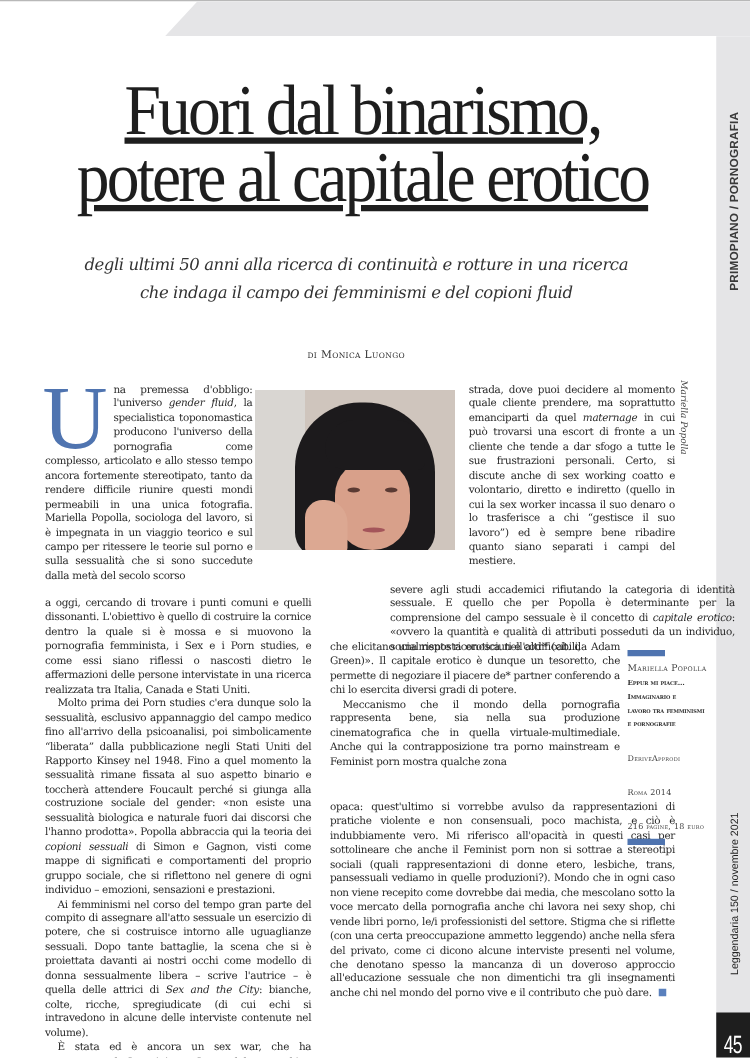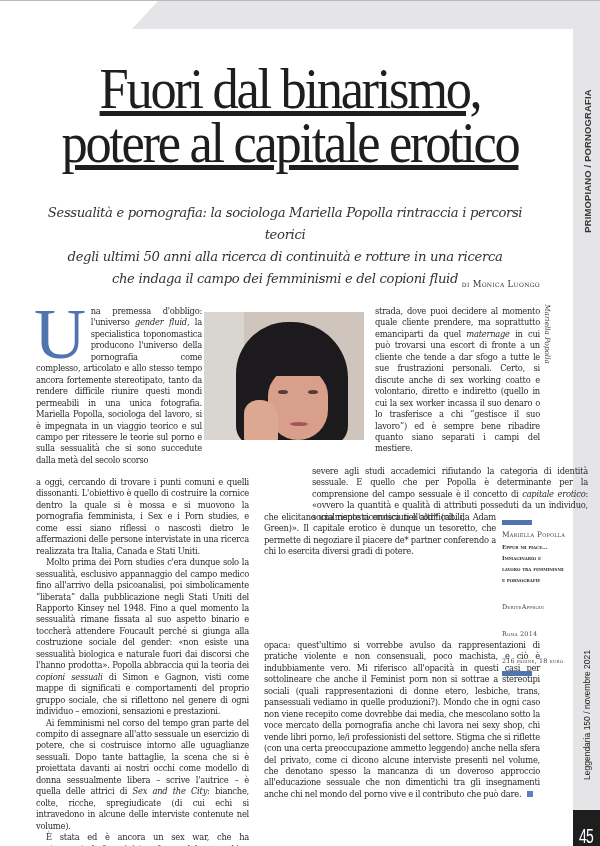--- a/index.html
+++ b/index.html
@@ -10,21 +10,21 @@
   .side-section { position:absolute; left:574px; top:66px; width:26px; height:190px; }
   .side-section span { position:absolute; left:13px; top:95px; transform:translate(-50%,-50%) rotate(-90deg); white-space:nowrap; font-family:"Liberation Sans", sans-serif; font-weight:bold; font-size:9.4px; color:#3a3a3a; letter-spacing:0.2px; }
   .side-issue { position:absolute; left:574px; top:640px; width:26px; height:150px; }
   .side-issue span { position:absolute; left:13px; top:75px; transform:translate(-50%,-50%) rotate(-90deg); white-space:nowrap; font-family:"Liberation Sans", sans-serif; font-size:8.5px; color:#222; transform-origin:center; }
   .page-num { position:absolute; left:573px; top:810px; width:27px; height:52px; background:#1e1e1e; color:#fff; font-family:"Liberation Sans", sans-serif; font-size:20px; display:flex; align-items:center; justify-content:center; letter-spacing:-1px; transform-origin:center; }
   .page-num span { display:inline-block; transform:scaleX(0.7); }
 
   .title { position:absolute; left:20px; top:62px; width:540px; text-align:center; font-family:"Liberation Serif", serif; font-size:57px; line-height:54px; color:#1e1e1e; letter-spacing:-2.5px; }
   .title div { transform:scaleX(0.92); }
   .deck { position:absolute; left:30px; top:202px; width:510px; text-align:center; font-family:"DejaVu Serif", serif; font-style:italic; font-size:13.2px; line-height:22px; color:#333; letter-spacing:-0.35px; }
-  .byline { position:absolute; left:30px; top:279px; width:510px; text-align:right; font-size:8.5px; color:#333; letter-spacing:0.3px; font-variant:small-caps; }
+  .byline { position:absolute; left:30px; top:279px; width:510px; text-align:center; font-size:8.5px; color:#333; letter-spacing:0.3px; font-variant:small-caps; }
 
   .body-text { font-family:"DejaVu Serif", serif; font-size:8.35px; line-height:11.45px; color:#2b2b2b; text-align:justify; letter-spacing:-0.25px; }
   .body-text p { margin:0; }
   .ind { text-indent:10px; }
   .col-left-top { position:absolute; left:36px; top:306px; width:166px; }
   .dropcap { float:left; font-family:"Liberation Serif", serif; font-size:72px; line-height:56px; color:#4f74b0; margin:0 5px 0 -2px; height:56px; }
   .col-left-bottom { position:absolute; left:36px; top:477px; width:213px; }
 
   .photo { position:absolute; left:204px; top:312px; width:160px; height:128px; overflow:hidden; background:#e8e2dc; }
   .photo .bg1 { position:absolute; left:0; top:0; width:40px; height:128px; background:#d9d6d2; }
@@ -67,21 +67,20 @@
 <div class="page-num">
     <span>45</span>
   </div>
 
 <h1 class="title" style="margin:0;font-weight:normal;text-decoration:underline;">
   <div>Fuori dal binarismo,</div>
   <div>potere al capitale erotico</div>
 </h1>
 
 <div class="deck">
-  <div>Sessualità e pornografia: la sociologa Mariella Popolla rintraccia i percorsi teorici</div>
   <div>degli ultimi 50 anni alla ricerca di continuità e rotture in una ricerca</div>
   <div>che indaga il campo dei femminismi e del copioni fluid</div>
 </div>
 
 <div class="byline">di Monica Luongo</div>
 
 <div class="col-left-top body-text">
   <p><span class="dropcap">U</span><span>na premessa d'obbligo: l'universo </span><em>gender fluid</em><span>, la specialistica toponomastica producono l'universo della pornografia come complesso, articolato e allo stesso tempo ancora fortemente stereotipato, tanto da rendere difficile riunire questi mondi permeabili in una unica fotografia. Mariella Popolla, sociologa del lavoro, si è impegnata in un viaggio teorico e sul campo per ritessere le teorie sul porno e sulla sessualità che si sono succedute dalla metà del secolo scorso</span></p>
 </div>
 
@@ -110,20 +109,21 @@
 <div class="col-right-top body-text">
   <p><span>strada, dove puoi decidere al momento quale cliente prendere, ma soprattutto emanciparti da quel </span><em>maternage</em><span> in cui può trovarsi una escort di fronte a un cliente che tende a dar sfogo a tutte le sue frustrazioni personali. Certo, si discute anche di sex working coatto e volontario, diretto e indiretto (quello in cui la sex worker incassa il suo denaro o lo trasferisce a chi “gestisce il suo lavoro”) ed è sempre bene ribadire quanto siano separati i campi del mestiere.</span></p>
 </div>
 
 <div class="col-right-mid body-text" style="top:466px;">
   <p><span>severe agli studi accademici rifiutando la categoria di identità sessuale. E quello che per Popolla è determinante per la comprensione del campo sessuale è il concetto di </span><em>capitale erotico</em><span>: «ovvero la quantità e qualità di attributi posseduti da un individuo, socialmente riconosciuti e codificabili,</span></p>
 </div>
 
 <div class="col-right-narrow body-text" style="top:512px;">
   <p>che elicitano una risposta erotica nell'altr* (cit. da Adam Green)». Il capitale erotico è dunque un tesoretto, che permette di negoziare il piacere de* partner conferendo a chi lo esercita diversi gradi di potere.</p>
+  <p class="ind">Meccanismo che il mondo della pornografia rappresenta bene, sia nella sua produzione cinematografica che in quella virtuale-multimediale. Anche qui la contrapposizione tra porno mainstream e Feminist porn mostra qualche zona</p>
 </div>
 
 <div class="col-right-bottom body-text" style="top:640px;">
   <p>opaca: quest'ultimo si vorrebbe avulso da rappresentazioni di pratiche violente e non consensuali, poco machista, e ciò è indubbiamente vero. Mi riferisco all'opacità in questi casi per sottolineare che anche il Feminist porn non si sottrae a stereotipi sociali (quali rappresentazioni di donne etero, lesbiche, trans, pansessuali vediamo in quelle produzioni?). Mondo che in ogni caso non viene recepito come dovrebbe dai media, che mescolano sotto la voce mercato della pornografia anche chi lavora nei sexy shop, chi vende libri porno, le/i professionisti del settore. Stigma che si riflette (con una certa preoccupazione ammetto leggendo) anche nella sfera del privato, come ci dicono alcune interviste presenti nel volume, che denotano spesso la mancanza di un doveroso approccio all'educazione sessuale che non dimentichi tra gli insegnamenti anche chi nel mondo del porno vive e il contributo che può dare.</p>
 </div>
 
 <div class="book-box">
   <div class="blue-bar"></div>
   <div class="author">Mariella Popolla</div>
   <div class="line">Eppur mi piace…</div>

